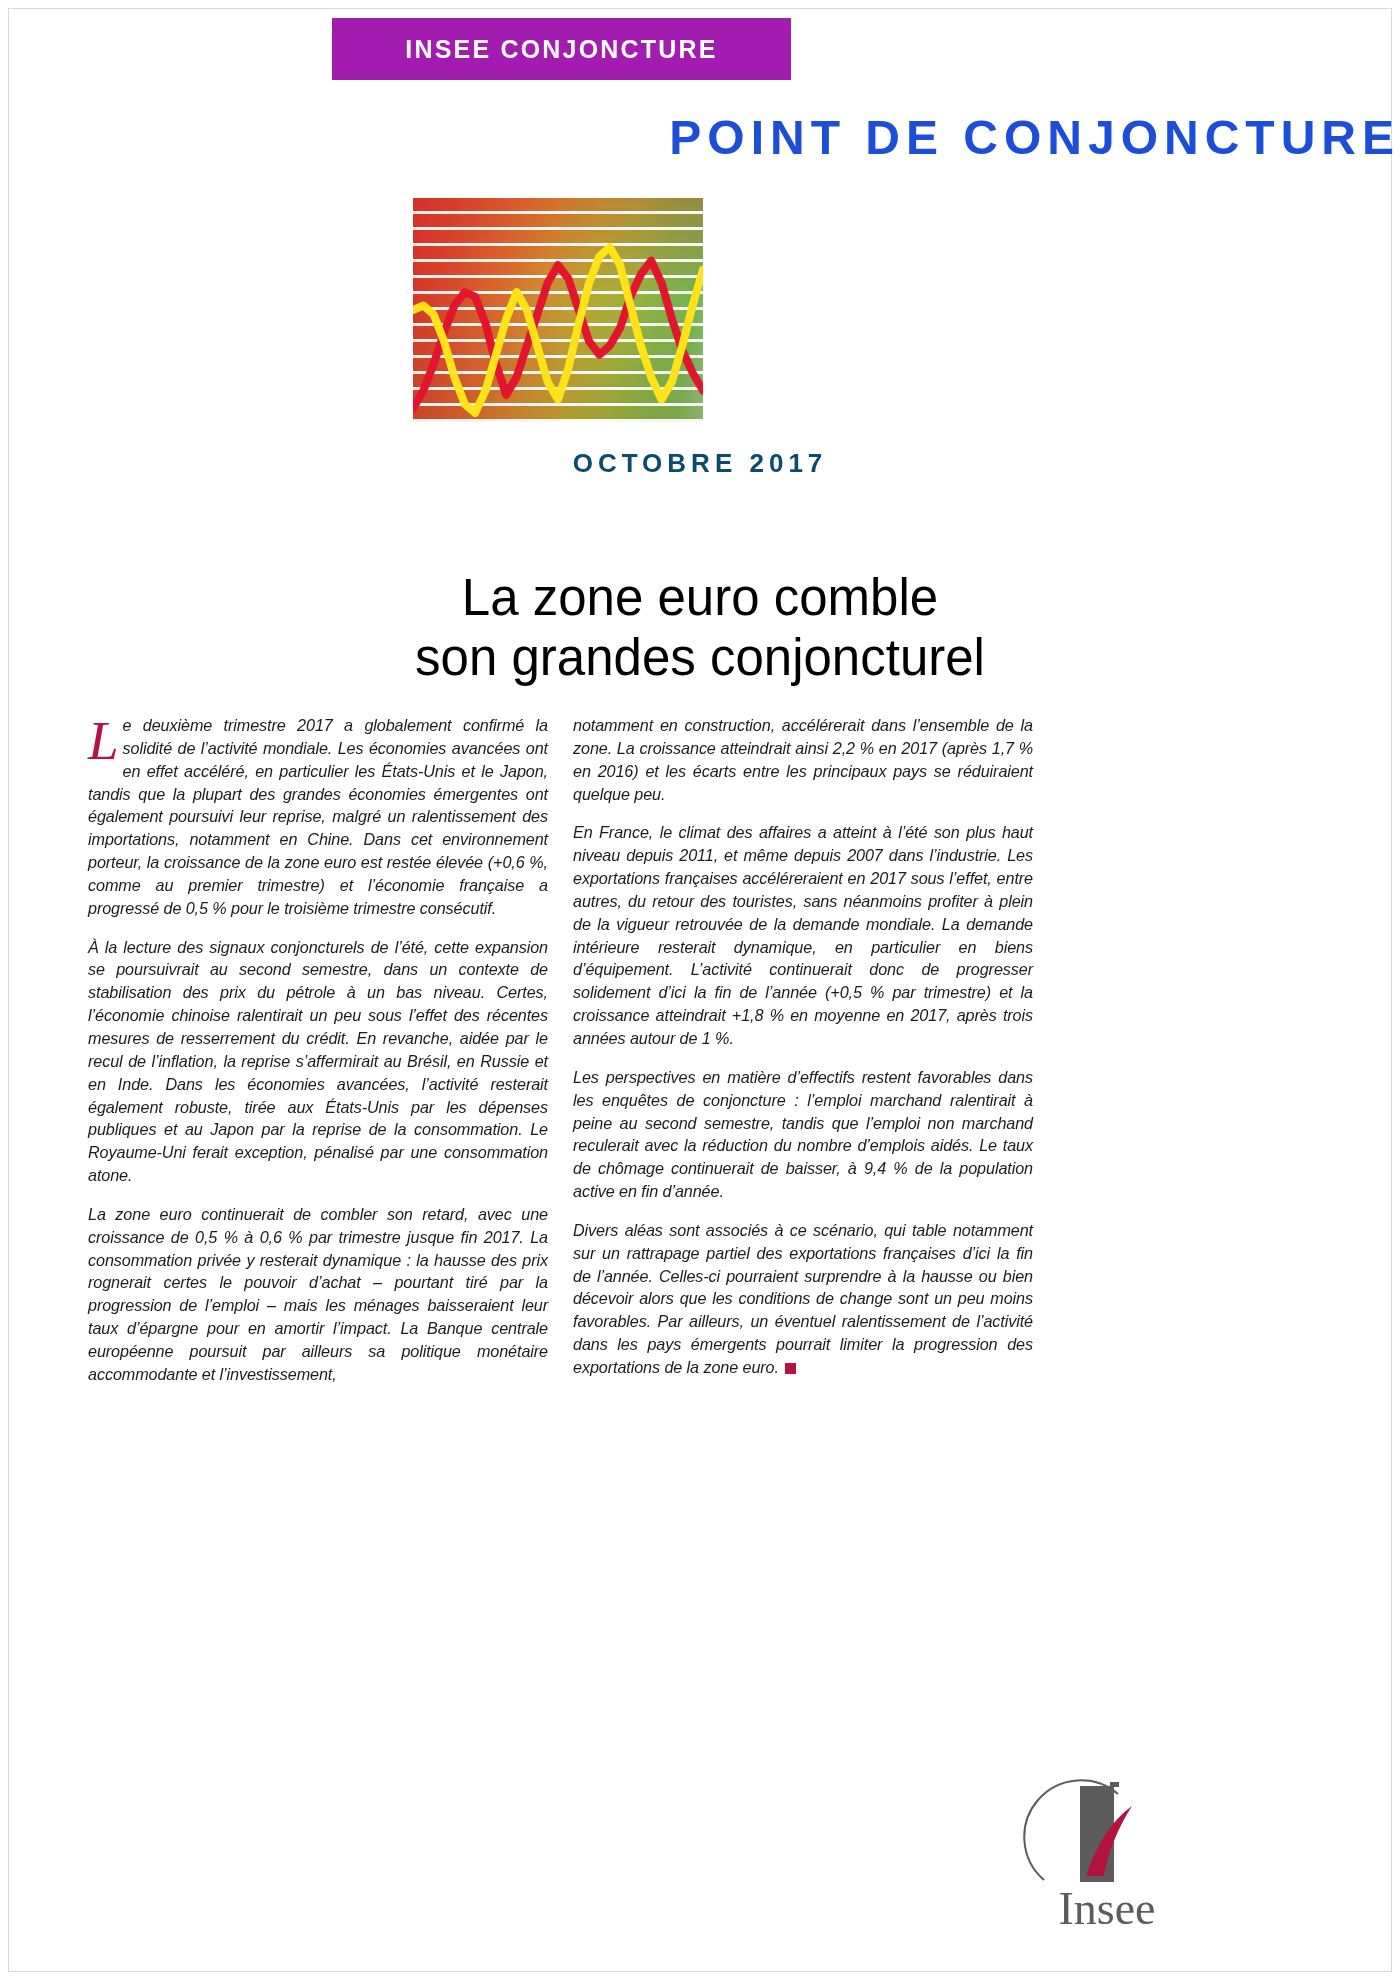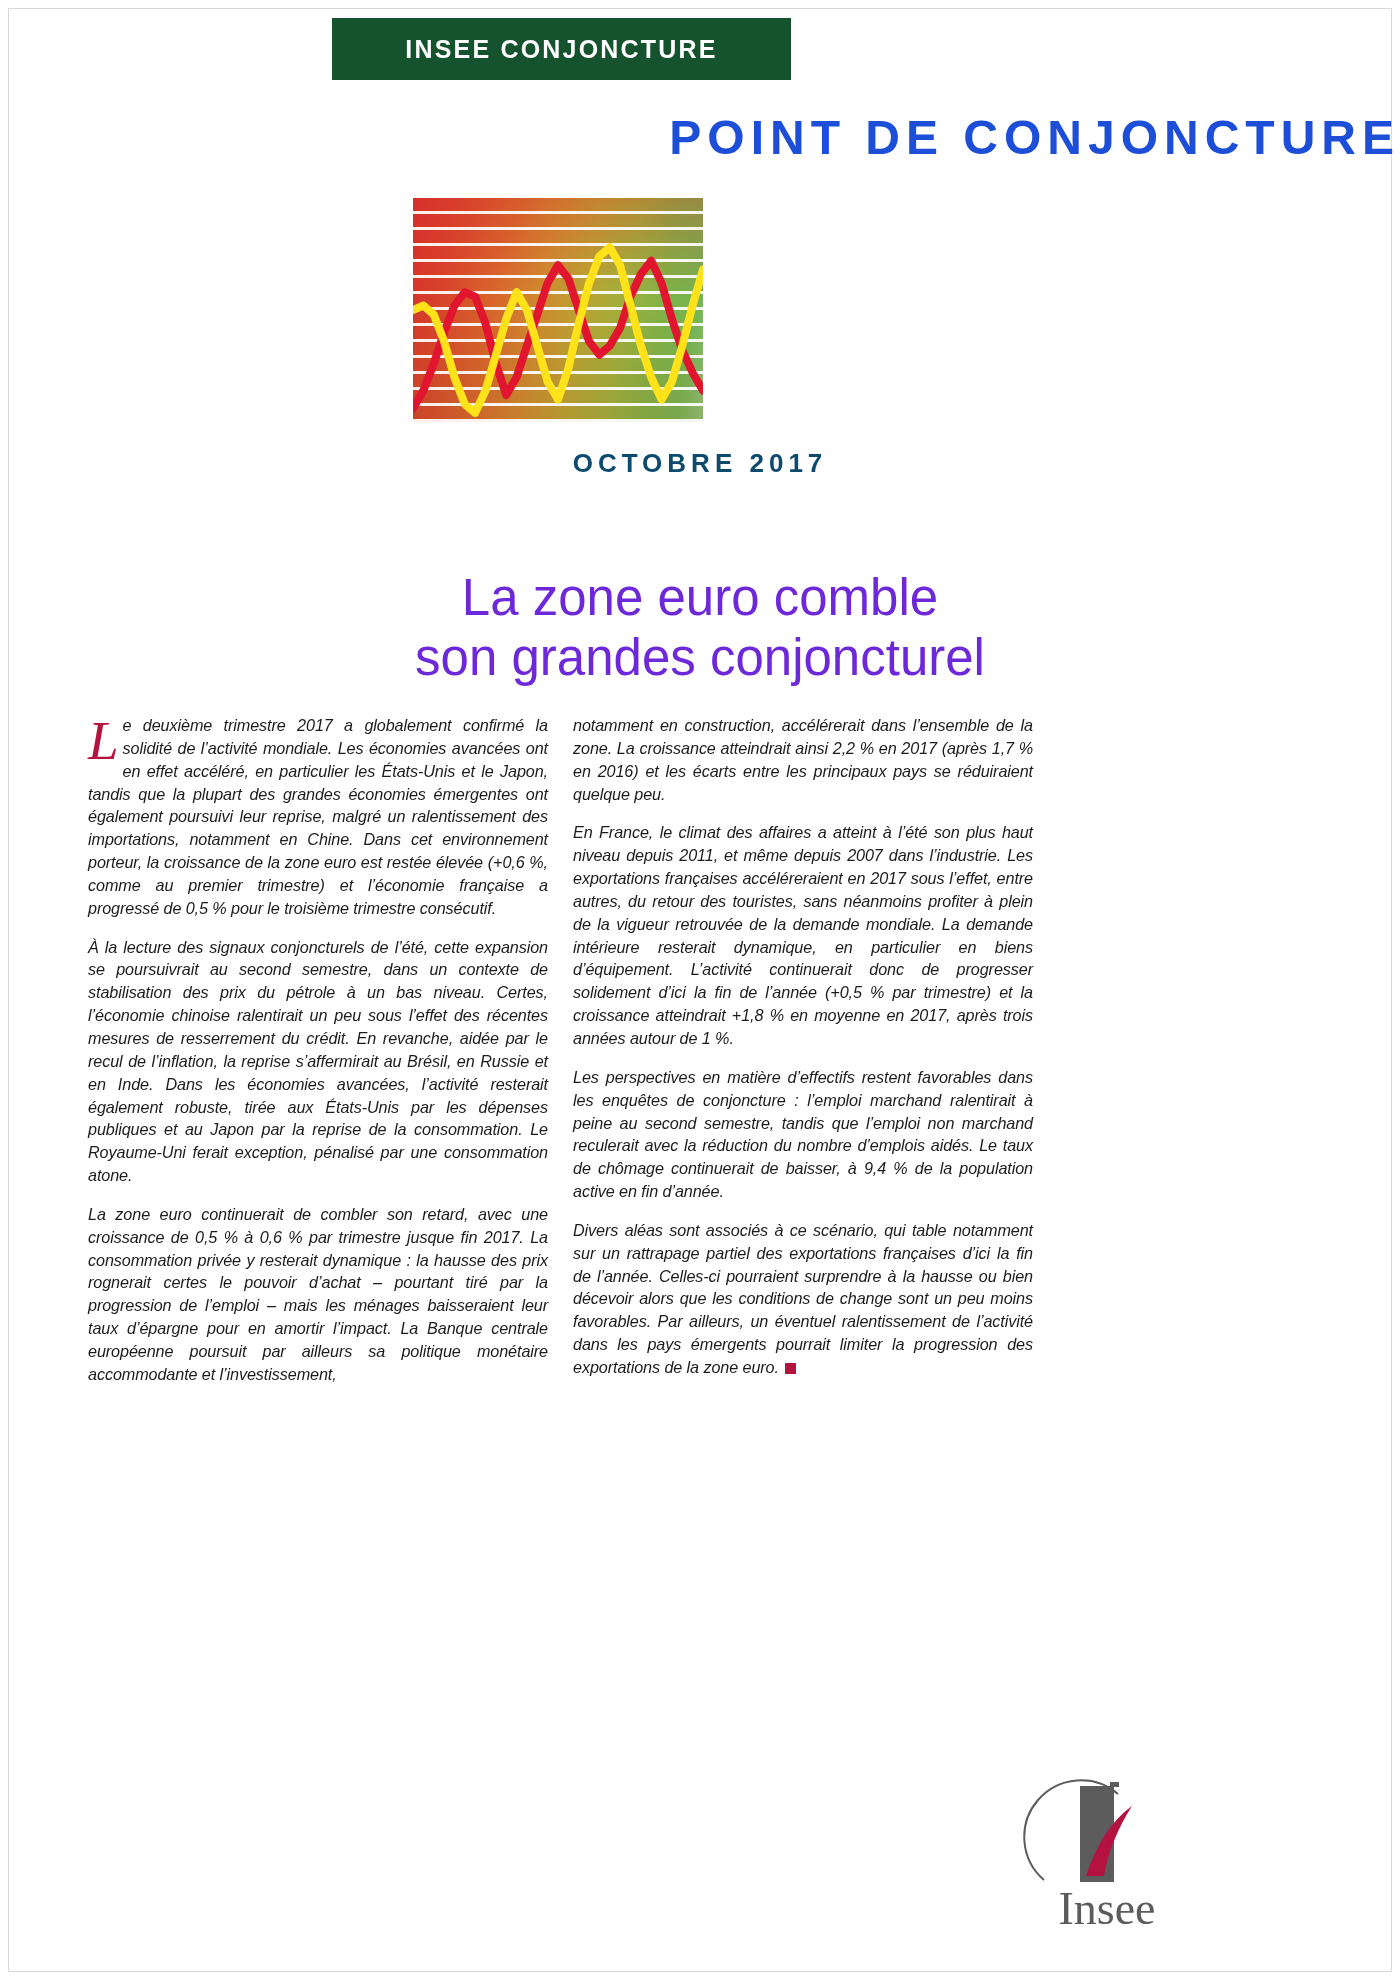--- a/index.html
+++ b/index.html
@@ -32,21 +32,21 @@
     border: 1px solid #d8d8d8;
     box-sizing: border-box;
     pointer-events: none;
   }
 
   
   .masthead {
     position: absolute;
     left: 332px; top: 18px;
     width: 459px; height: 62px;
-    background: #14532d;
+    background: #a21caf;
     display: flex;
     align-items: center;
     justify-content: center;
   }
   .masthead-text {
     color: #ffffff;
     font-size: 25px;
     font-weight: 700;
     letter-spacing: 2.2px;
     font-family: "Liberation Sans", sans-serif;
@@ -117,21 +117,21 @@
     letter-spacing: 5px;
     font-family: "Liberation Sans", sans-serif;
   }
 
   
   .headline {
     position: absolute;
     left: 180px; top: 568px;
     width: 1040px;
     text-align: center;
-    color: #6d28d9;
+    color: #000000;
     font-size: 51px;
     line-height: 1.17;
     font-weight: 400;
     font-family: "Liberation Sans", sans-serif;
   }
   .headline-line { display: block; }
 
   
   .body-area {
     position: absolute;

